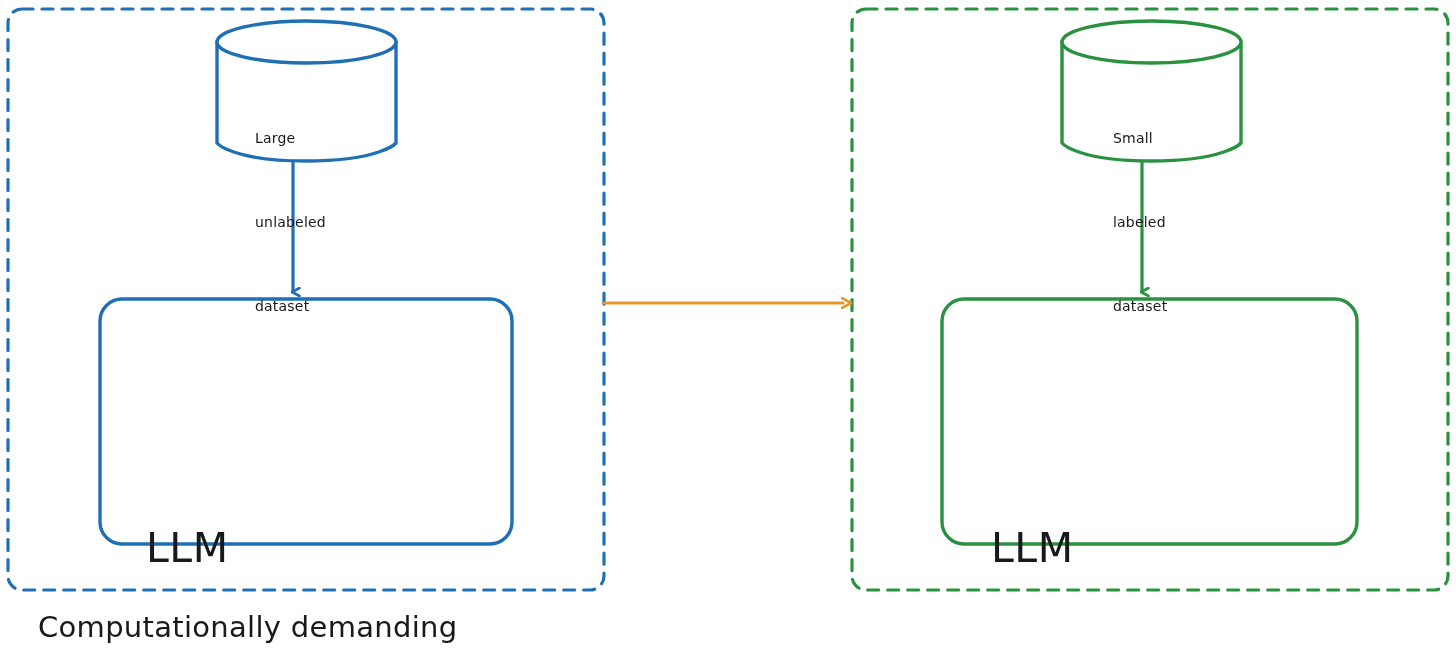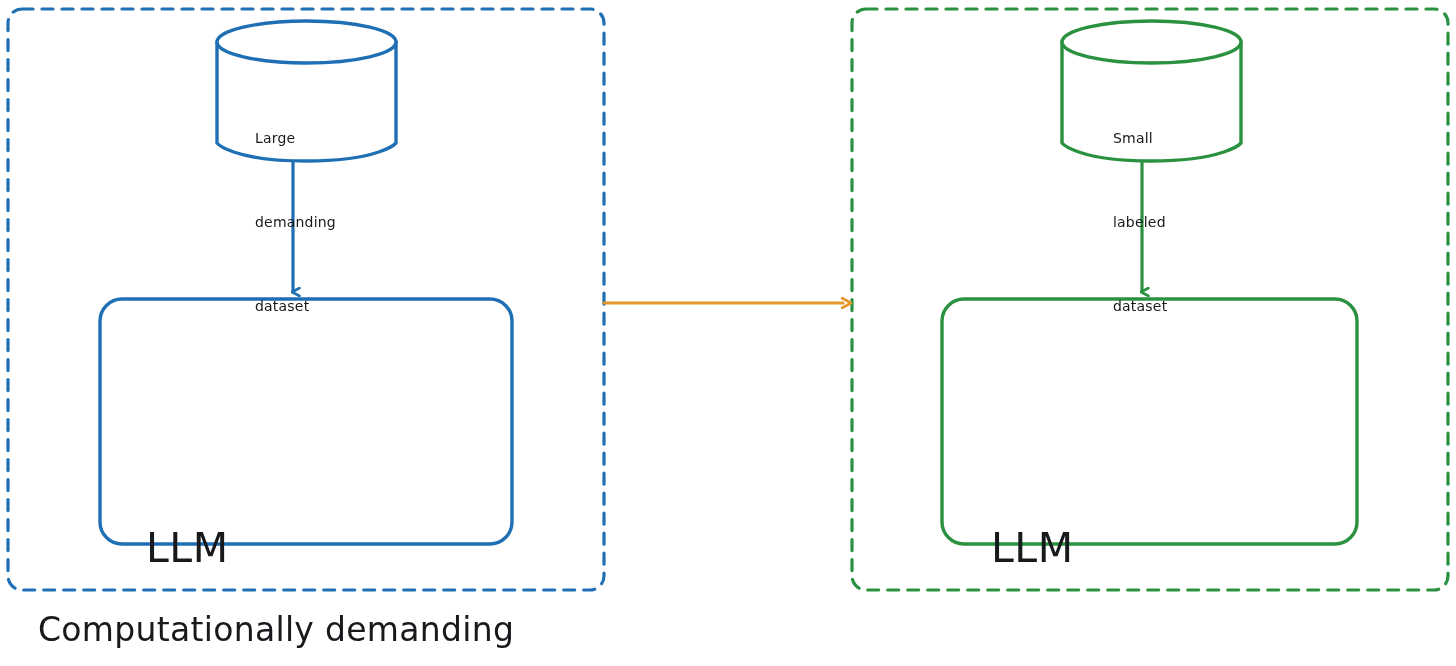--- a/index.html
+++ b/index.html
@@ -41,21 +41,21 @@
   .box-text {
     font-size: 41px;
     line-height: 76px;
     letter-spacing: 0.5px;
   }
   .box-text-left { left: 146px; top: 358px; }
   .box-text-right { left: 991px; top: 358px; }
 
   
   .caption {
-    font-size: 33px;
+    font-size: 29px;
     letter-spacing: 0.3px;
   }
   .caption-left { left: 38px; top: 610px; }
   .caption-right { left: 884px; top: 610px; }
 </style>
 </head>
 <body>
 
 <div id="canvas">
 
@@ -96,21 +96,21 @@
 
     <rect x="100" y="299" width="412" height="245" rx="22" ry="22" fill="#ffffff" stroke="#1f6fb5" stroke-width="3.4"></rect>
 
     <rect x="942" y="299" width="415" height="245" rx="22" ry="22" fill="#ffffff" stroke="#2a9140" stroke-width="3.4"></rect>
 
     <line x1="604" y1="303" x2="843" y2="303" stroke="#e8952a" stroke-width="3.2" stroke-linecap="round" marker-end="url(#arrowOrange)"></line>
   </svg>
 
   <div class="label ds-text ds-text-left">
     <div>Large</div>
-    <div>demanding</div>
+    <div>unlabeled</div>
     <div>dataset</div>
   </div>
 
   <div class="label ds-text ds-text-right">
     <div>Small</div>
     <div>labeled</div>
     <div>dataset</div>
   </div>
 
   <div class="label box-text box-text-left">

